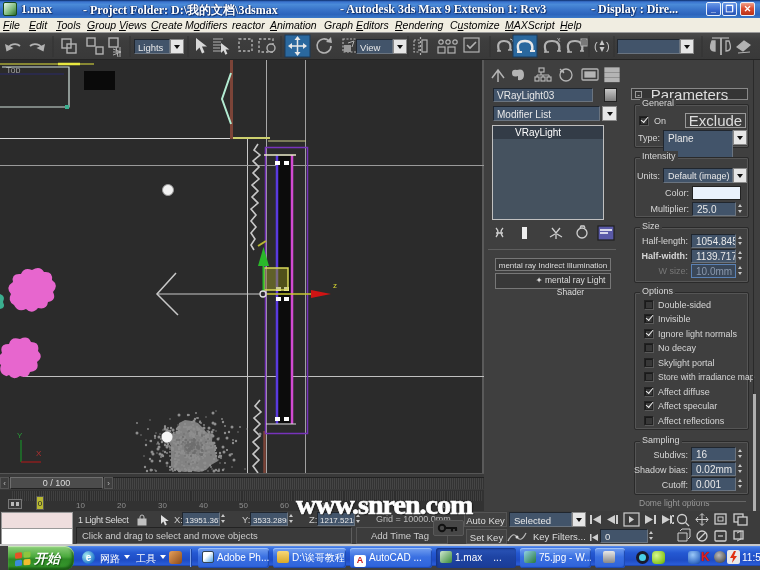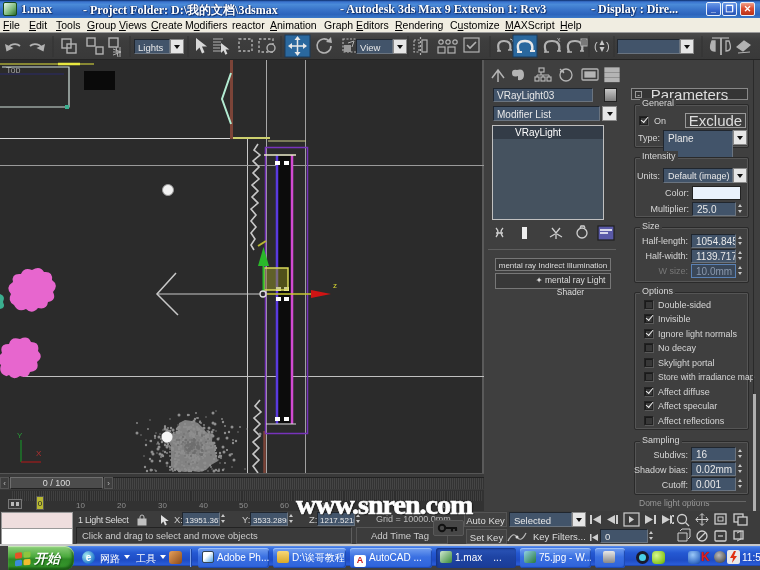--- a/index.html
+++ b/index.html
@@ -14,21 +14,21 @@
 #titlebar .ttext{position:absolute;top:2px;font-family:"Liberation Serif",serif;font-size:12px;font-weight:bold;color:#fff;
  text-shadow:1px 1px 1px #10306a, -1px 0 1px #10306a;white-space:nowrap;}
 .tbtn{position:absolute;top:2px;width:15px;height:14px;border-radius:2px;font-size:9px;
  color:#fff;text-align:center;line-height:13px;font-weight:bold;
  border:1px solid #e8f0fc;}
 .tbtn.mm{background:linear-gradient(#6a9ae8,#3766cd 60%,#2a56b0);}
 .tbtn.cl{background:linear-gradient(#f2a28a,#dd4f32 45%,#b83218);}
 
 
 #menubar{left:0;top:18px;width:760px;height:15px;background:#f0ede1;border-bottom:1px solid #9a9a9a;
- font-size:10.5px;color:#000;}
+ font-size:10.5px;color:#000;font-style:italic;}
 #menubar span{position:absolute;top:1px;white-space:nowrap;}
 #menubar u{text-decoration:underline;}
 
 
 #toolbar{left:0;top:33px;width:760px;height:27px;
  background:linear-gradient(#4a4a4a,#3d3d3d 30%,#393939);border-bottom:1px solid #242424;}
 
 
 #viewport{left:0;top:60px;width:484px;height:413px;background:#2b2b2b;}
 
@@ -932,21 +932,21 @@
    <div class="abs" style="left:208px;top:126px;width:49px;height:14px;background:#eaf2fc;border:1px solid #222;"></div>
    <div class="rlab" style="left:156px;top:144px;width:49px;">Multiplier:</div>
    <div class="dfield" style="left:208px;top:142px;width:44px;height:14px;padding:1px 0 0 4px;">25.0</div>
    <div class="spin" style="left:253px;top:142px;"></div>
 
    <div class="gbox" style="left:150px;top:167px;width:115px;height:56px;"></div>
    <div class="glabel" style="left:156px;top:161px;background:#3f3f3f;padding:0 2px;">Size</div>
    <div class="rlab" style="left:152px;top:176px;width:52px;">Half-length:</div>
    <div class="dfield" style="left:207px;top:174px;width:45px;height:14px;padding:1px 0 0 4px;">1054.845</div>
    <div class="spin" style="left:253px;top:174px;"></div>
-   <div class="rlab" style="left:152px;top:191px;width:52px;">Half-width:</div>
+   <div class="rlab" style="left:152px;top:191px;width:52px;font-weight:bold;">Half-width:</div>
    <div class="dfield" style="left:207px;top:189px;width:45px;height:14px;padding:1px 0 0 4px;">1139.717</div>
    <div class="spin" style="left:253px;top:189px;"></div>
    <div class="rlab" style="left:152px;top:206px;width:52px;color:#777;">W size:</div>
    <div class="dfield" style="left:207px;top:204px;width:45px;height:14px;padding:1px 0 0 4px;color:#8a98ac;background:#3a4758;border-color:#5a81b4;">10.0mm</div>
    <div class="spin" style="left:253px;top:204px;"></div>
 
    <div class="gbox" style="left:150px;top:232px;width:115px;height:138px;"></div>
    <div class="glabel" style="left:156px;top:226px;background:#3f3f3f;padding:0 2px;">Options</div>
    <div class="chk" style="left:160px;top:240px;"></div>
       <div class="glabel" style="left:174px;top:240px;">Double-sided</div>

